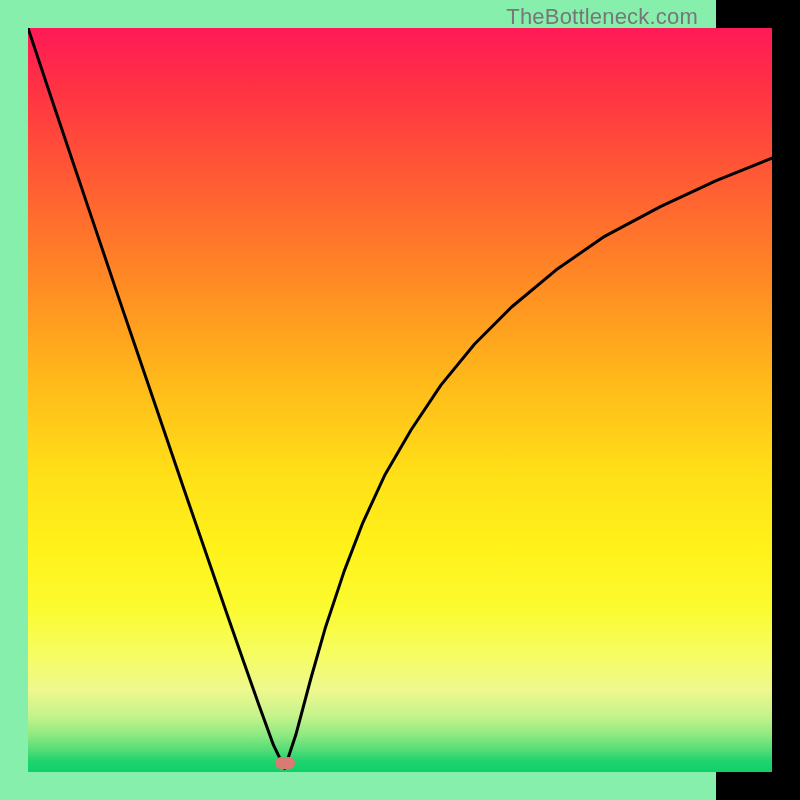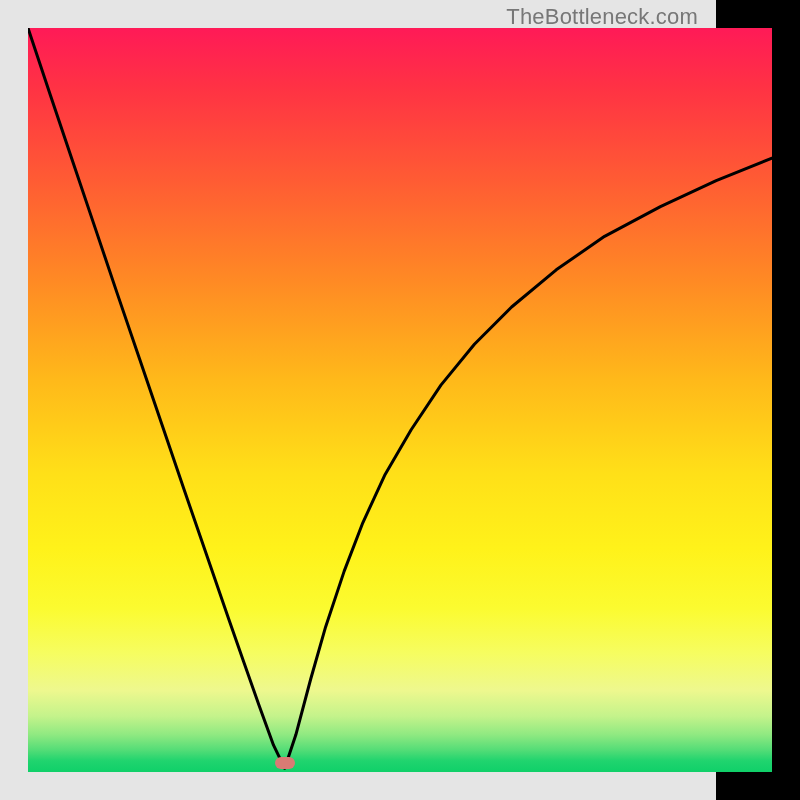--- a/index.html
+++ b/index.html
@@ -8,21 +8,21 @@
     width: 800px;
     height: 800px;
     background: #000;
     overflow: hidden;
     font-family: Arial, Helvetica, sans-serif;
   }
   .frame {
     position: relative;
     width: 716px;
     height: 800px;
-    background: #e5e5e5;
+    background: #86efac;
   }
   .watermark {
     position: absolute;
     top: 4px;
     right: 18px;
     color: #777;
     font-size: 22px;
     font-weight: 500;
     letter-spacing: 0.2px;
     user-select: none;

